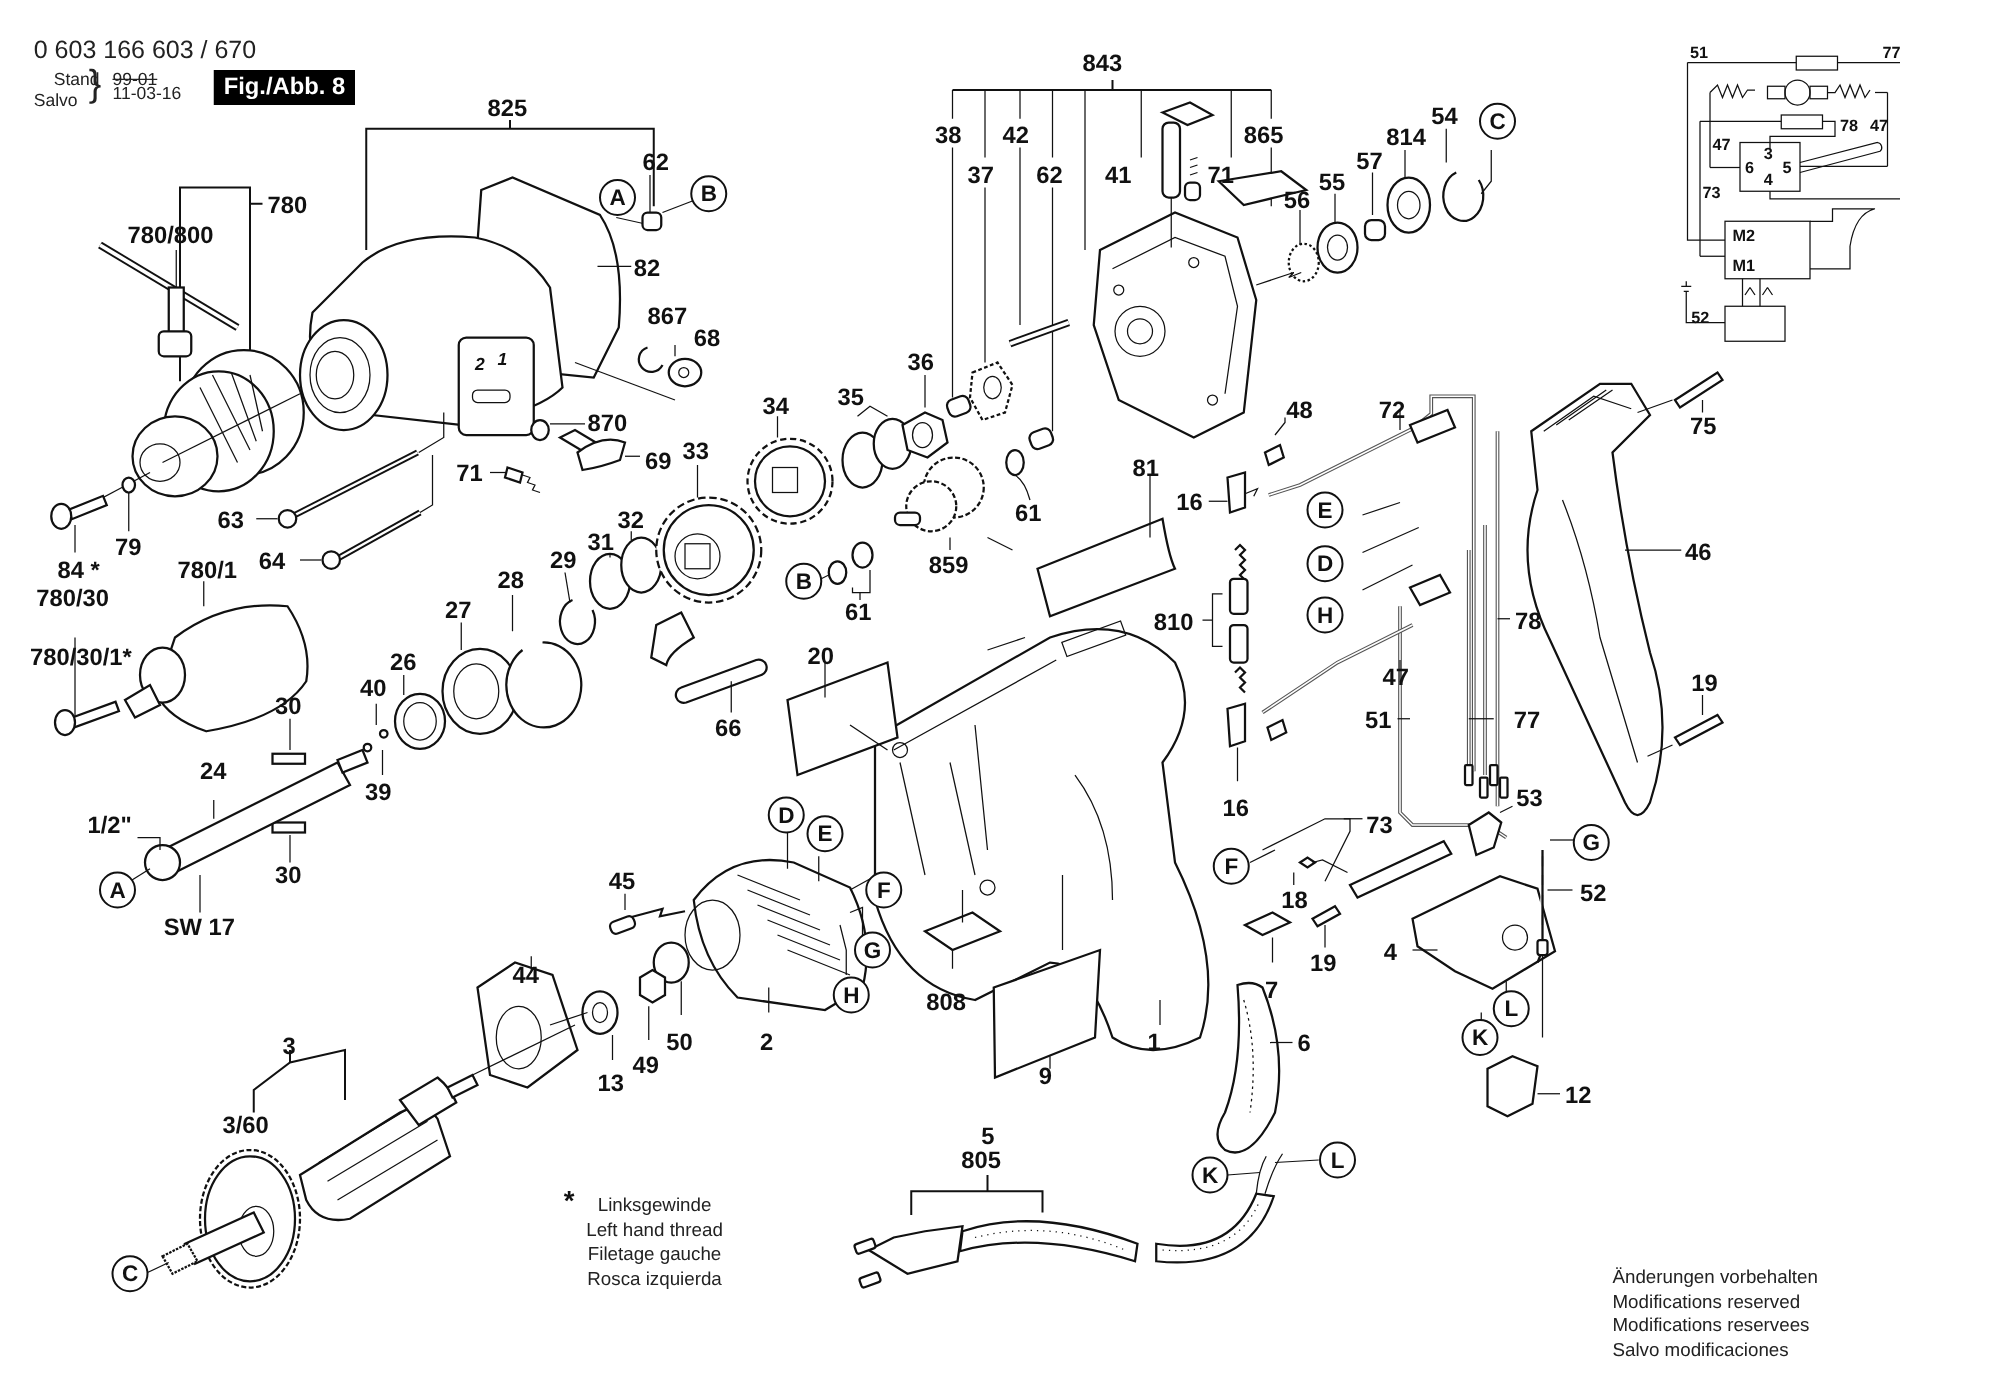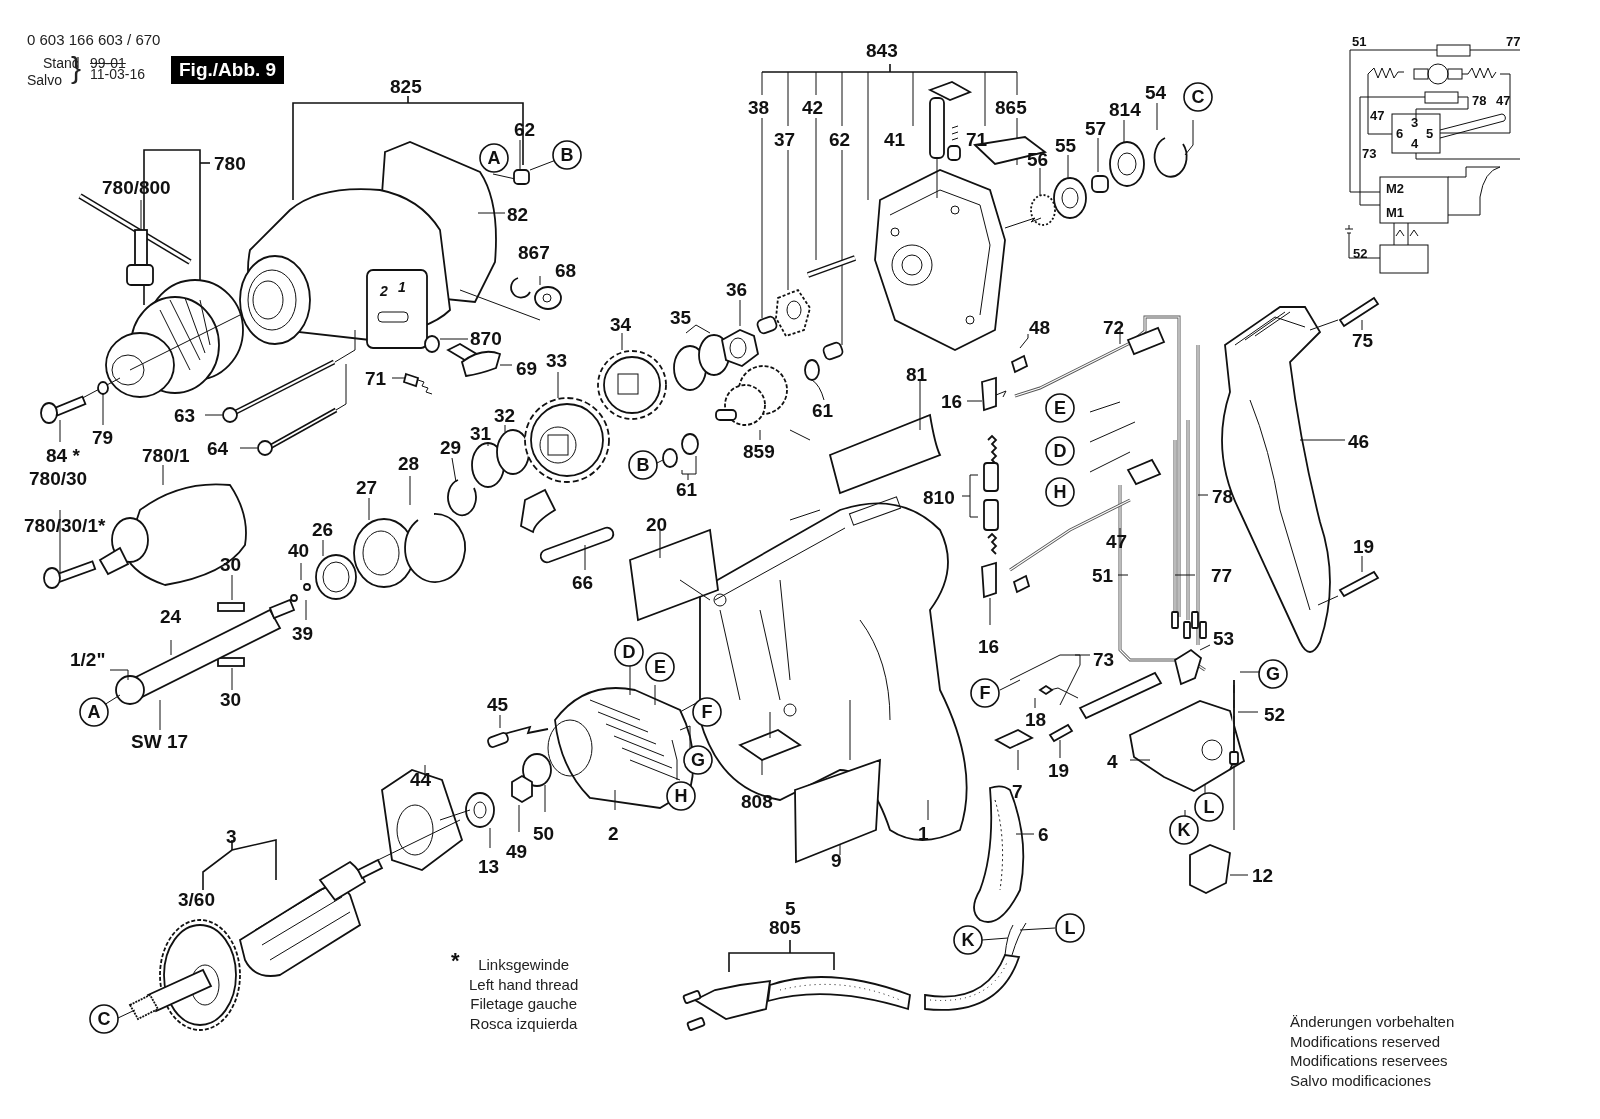--- a/index.html
+++ b/index.html
@@ -7,21 +7,21 @@
   svg#diagram { position: absolute; left: 0; top: 0; width: 1600px; height: 1119px; }
   .ln { stroke: #111; stroke-width: 1.6; fill: none; }
   .thin { stroke: #111; stroke-width: 1; fill: none; }
   .part { stroke: #111; stroke-width: 1.8; fill: #fff; }
   .wire { stroke: #555; stroke-width: 3; fill: none; }
   .wirein { stroke: #fff; stroke-width: 1.2; fill: none; }
   .lbl { font-family: "Liberation Sans", sans-serif; font-weight: bold; font-size: 19px; fill: #111; }
   .circ { stroke: #111; stroke-width: 1.6; fill: #fff; }
   .clbl { font-family: "Liberation Sans", sans-serif; font-weight: bold; font-size: 18px; fill: #111; text-anchor: middle; dominant-baseline: central; }
   .hdr { position: absolute; font-family: "Liberation Sans", sans-serif; font-size: 14px; color: #222; line-height: 16px; }
-  #doc-number { left: 27px; top: 32px; font-size: 15px; }
+  #doc-number { left: 27px; top: 32px; font-size: 20px; }
   #stand-label { left: 43px; top: 55px; }
   #issue-label { left: 27px; top: 72px; }
   #brace { left: 71px; top: 51px; font-size: 30px; line-height: 34px; }
   #stand-value { left: 90px; top: 55px; text-decoration: line-through; }
   #issue-value { left: 90px; top: 66px; }
   #fig-badge { position: absolute; left: 171px; top: 56px; background: #000; color: #fff; font-weight: bold; font-size: 19px; padding: 2px 8px; line-height: 24px; font-family: "Liberation Sans", sans-serif; }
   .note { position: absolute; font-family: "Liberation Sans", sans-serif; font-size: 15px; line-height: 19.5px; color: #222; }
   #footnote { left: 469px; top: 955px; text-align: center; }
   #footnote-star { position: absolute; left: 451px; top: 948px; font-size: 22px; font-weight: bold; font-family: "Liberation Sans", sans-serif; }
   #reserved { left: 1290px; top: 1012px; }
@@ -29,21 +29,21 @@
 </style>
 </head>
 <body>
 
 <div class="hdr" id="doc-number">0 603 166 603 / 670</div>
 <div class="hdr" id="stand-label">Stand</div>
 <div class="hdr" id="issue-label">Salvo</div>
 <div class="hdr" id="brace">}</div>
 <div class="hdr" id="stand-value">99-01</div>
 <div class="hdr" id="issue-value">11-03-16</div>
-<div id="fig-badge">Fig./Abb. 9</div>
+<div id="fig-badge">Fig./Abb. 8</div>
 
 <svg id="diagram" viewBox="0 0 1600 1119">
 
   <g>
     <line class="thin" x1="1350" y1="50" x2="1437" y2="50"></line>
     <rect class="thin" x="1437" y="45" width="33" height="11"></rect>
     <line class="thin" x1="1470" y1="50" x2="1520" y2="50"></line>
     <line class="thin" x1="1350" y1="50" x2="1350" y2="188"></line>
     <path class="thin" d="M1368 74 l6 -6 l4 10 l4 -10 l4 10 l4 -10 l4 10 l4 -6 h6"></path>
     <rect class="thin" x="1414" y="69" width="14" height="10"></rect>

